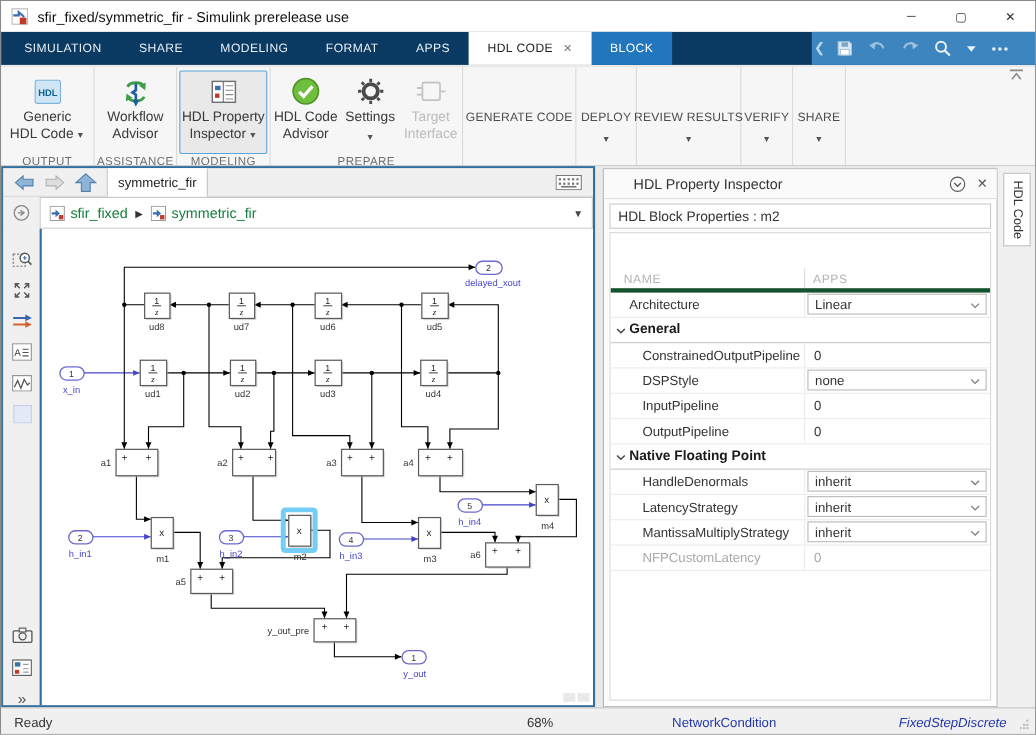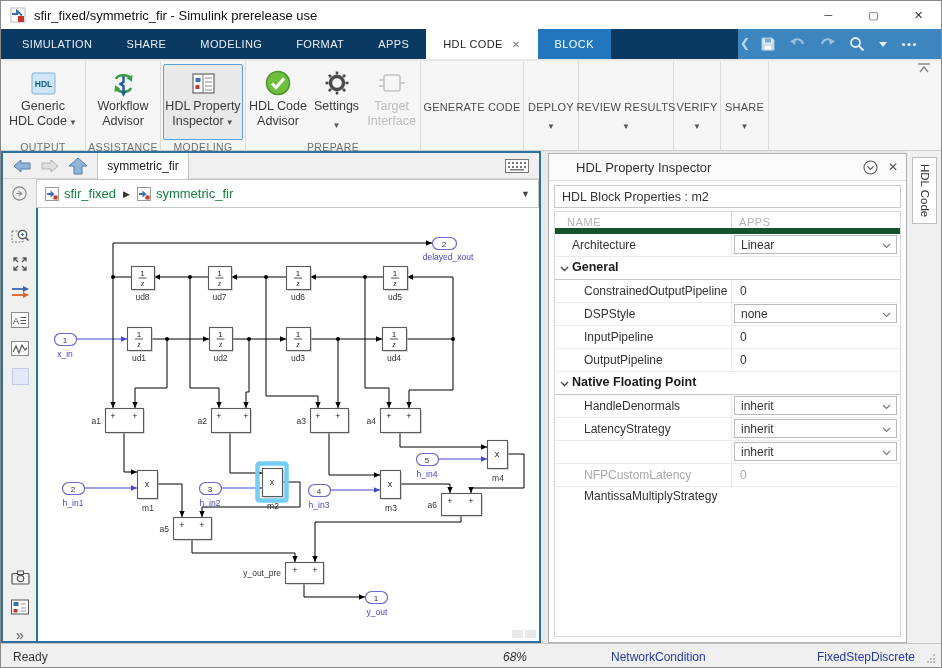--- a/index.html
+++ b/index.html
@@ -56,21 +56,21 @@
   .scroll-grip { position:absolute; right:3px; bottom:3px; display:flex; gap:2px; }
   .scroll-grip div { width:11px; height:8px; background:#e9e9e9; }
 
   
   .inspector { position:absolute; left:547px; top:152px; width:359px; height:490px; background:#fdfdfd; border:1px solid #b0b0b0; }
   .insp-header { position:absolute; left:0; top:0; width:100%; height:27px; display:flex; align-items:center; border-bottom:1px solid #e0e0e0; background:#fafafa; }
   .insp-header .htitle { margin-left:27px; font-size:13px; color:#333; }
   .insp-hicons { position:absolute; right:8px; display:flex; align-items:center; gap:10px; }
   .insp-sub { position:absolute; left:5px; right:5px; top:31px; height:23px; border:1px solid #c9c9c9; display:flex; align-items:center; font-size:12.5px; color:#333; padding-left:7px; background:#fff; }
   .ptable { position:absolute; left:5px; right:5px; top:57px; bottom:5px; border:1px solid #d9d9d9; background:#fff; overflow:hidden; }
-  .phead { position:relative; height:22px; border-bottom:6px solid #14532d; }
+  .phead { position:relative; height:22px; border-bottom:4px solid #14532d;margin-top:32px; }
   .phead span { position:absolute; top:4px; font-size:11px; color:#b4b4b4; letter-spacing:.6px; }
   .prow { position:relative; height:23px; border-bottom:1px solid #ececec; font-size:12px; color:#333; }
   .prow .pname { position:absolute; top:4px; }
   .prow .vcell { position:absolute; left:176px; right:0; top:0; bottom:0; border-left:1px solid #ececec; }
   .prow .vtext { position:absolute; left:8px; top:4px; }
   .combo { position:absolute; left:2px; right:3px; top:1px; height:19px; border:1px solid #b9b9b9; background:#fff; font-size:12px; color:#333; display:flex; align-items:center; padding-left:6px; }
   .combo svg { position:absolute; right:5px; top:7px; }
   .psection { position:relative; height:23px; border-bottom:1px solid #c8c8c8;text-decoration:underline; }
   .psection .sname { position:absolute; left:17px; top:3px; font-size:12.5px; font-weight:bold; color:#1a1a1a; }
   .psection svg { position:absolute; left:5px; top:9px; }
@@ -78,23 +78,23 @@
 
   
   .rightstrip { position:absolute; left:906px; top:150px; width:36px; height:492px; background:#f0f0f0; }
   .side-tab { position:absolute; left:5px; top:6px; width:25px; height:67px; background:#fff; border:1px solid #bdbdbd; display:flex; align-items:center; justify-content:center; }
   .side-tab span { writing-mode:vertical-rl; font-size:11.5px; color:#333; white-space:nowrap; }
 
   
   .statusbar { position:absolute; left:0; top:642px; width:100%; height:26px; background:#f0f0f0; border-top:1px solid #c4c4c4; font-size:12px; color:#333; }
   .statusbar .sb { position:absolute; top:6px; }
   .sb-ready { left:12px; }
-  .sb-zoom { left:502px;font-style:italic; }
+  .sb-zoom { left:478px; }
   .sb-network { left:610px; color:#2438ae; }
-  .sb-solver { right:26px; color:#2438ae; }
+  .sb-solver { right:26px; color:#2438ae;font-style:italic; }
   .sb-grip { position:absolute; right:5px; top:10px; }
 </style>
 </head>
 <body>
 
 <div class="window">
 
   <div class="titlebar">
     <svg class="app-icon" viewBox="0 0 16 16">
       <rect x="1" y="1" width="14" height="14" fill="#ffffff" stroke="#bbb" stroke-width="1"></rect>
@@ -846,21 +846,21 @@
             <div class="vcell">
               <div class="combo">
                 <span>inherit</span>
                 <svg width="9" height="6" viewBox="0 0 9 6">
                   <polyline points="1,1 4.5,4.5 8,1" fill="none" stroke="#7a7a7a" stroke-width="1.1"></polyline>
                 </svg>
               </div>
             </div>
           </div>
           <div class="prow">
-            <span class="pname" style="left: 29px; margin-top: 44px;">MantissaMultiplyStrategy</span>
+            <span class="pname" style="left: 29px;">MantissaMultiplyStrategy</span>
             <div class="vcell">
               <div class="combo">
                 <span>inherit</span>
                 <svg width="9" height="6" viewBox="0 0 9 6">
                   <polyline points="1,1 4.5,4.5 8,1" fill="none" stroke="#7a7a7a" stroke-width="1.1"></polyline>
                 </svg>
               </div>
             </div>
           </div>
           <div class="prow disabled">

